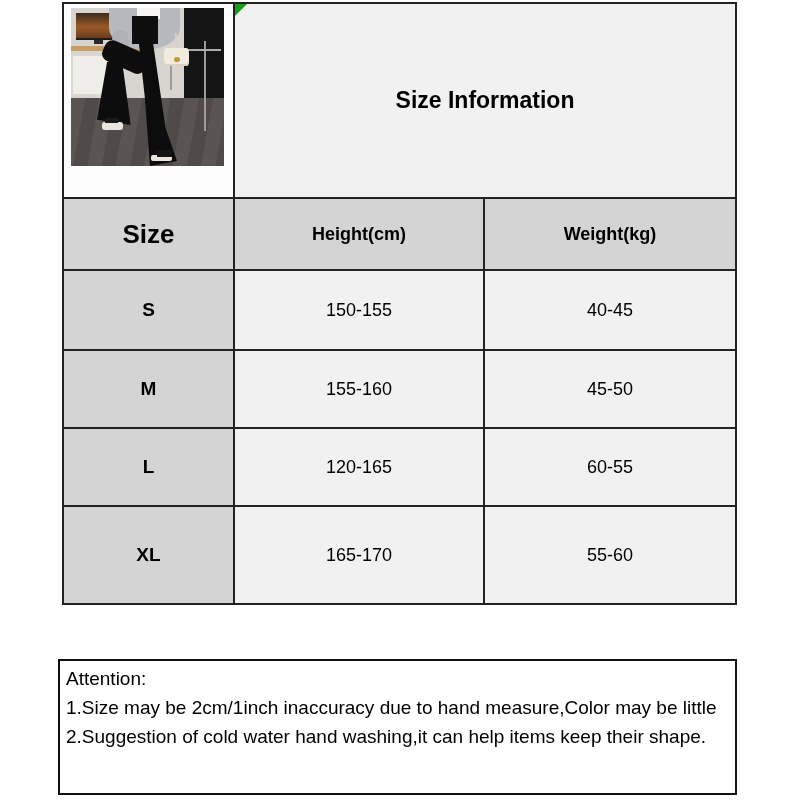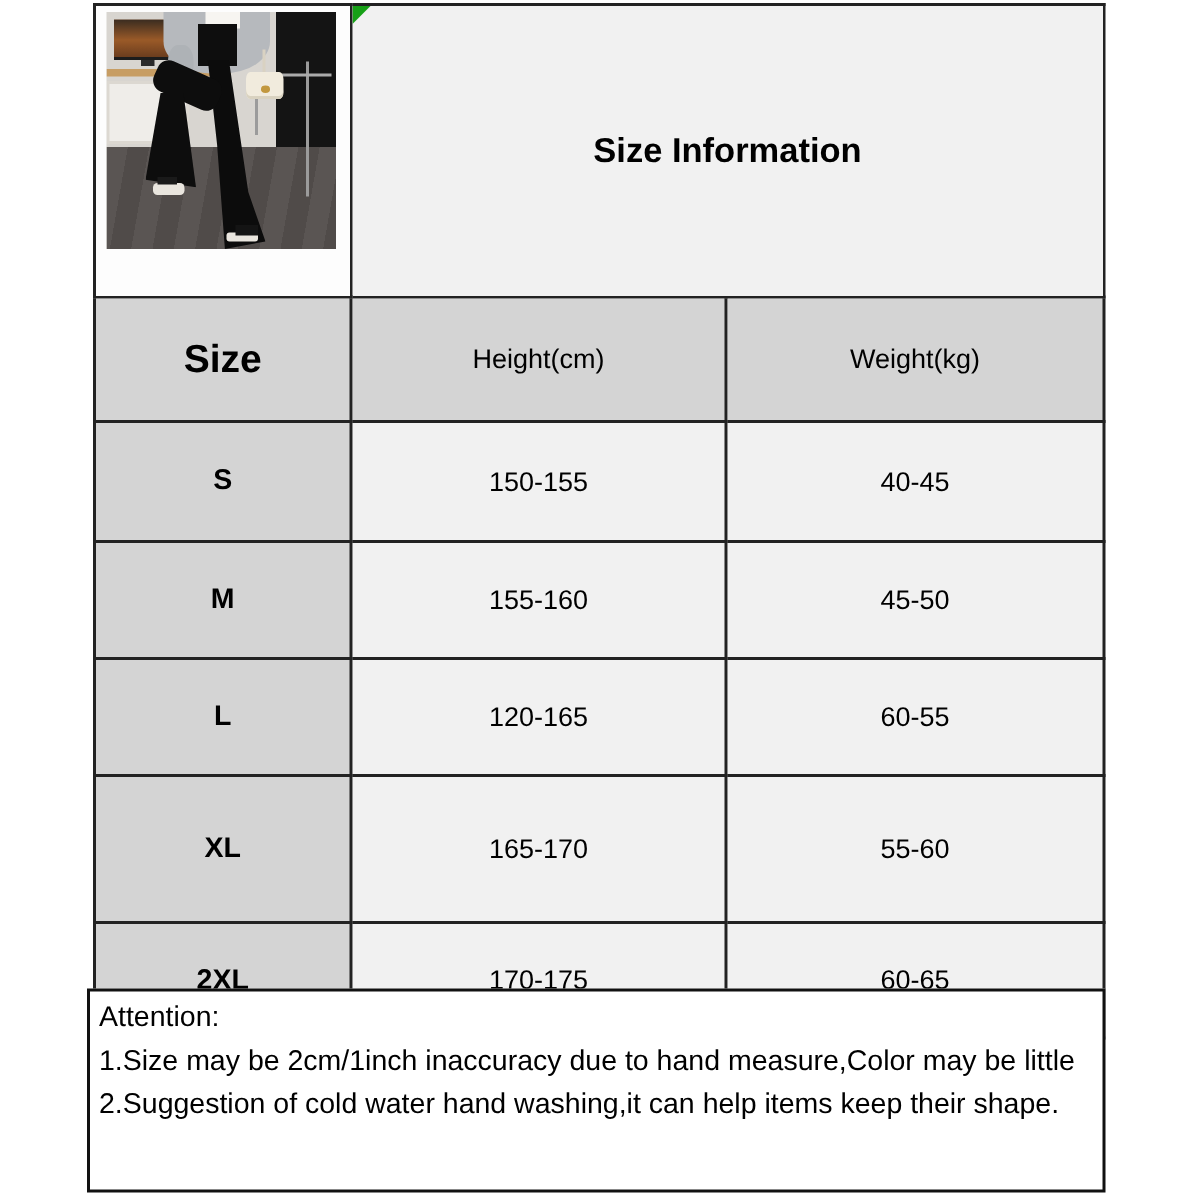--- a/index.html
+++ b/index.html
@@ -23,21 +23,21 @@
   .col-height{width:250px;}
   .col-weight{width:252px;}
 
   .cell-photo{background:#fdfdfd;position:relative;}
   .cell-title{background:#f1f1f1;position:relative;}
   .cell-grey{background:#d4d4d4;}
   .cell-light{background:#f1f1f1;}
 
   .title-text{font-size:23px;font-weight:bold;}
   .hdr-size{font-size:26px;font-weight:bold;}
-  .hdr-col{font-size:18px;font-weight:normal;}
+  .hdr-col{font-size:18px;font-weight:bold;}
   .size-label{font-size:19px;font-weight:bold;}
   .data-val{font-size:18px;font-weight:normal;}
 
   
   .corner-marker{
     position:absolute;left:0;top:0;width:0;height:0;
     border-top:12px solid #17a017;border-right:12px solid transparent;
   }
 
   
@@ -128,21 +128,21 @@
             <div class="ph-shoe2"></div>
             <div class="ph-toe2"></div>
           </div>
         </td>
         <td class="cell-title" colspan="2">
           <span class="corner-marker"></span>
           <span class="title-text">Size Information</span>
         </td>
       </tr>
 
-      <tr style="height:83px;border-radius:14px;">
+      <tr style="height:72px;border-radius:14px;">
         <td class="cell-grey hdr-size">Size</td>
         <td class="cell-grey hdr-col">Height(cm)</td>
         <td class="cell-grey hdr-col">Weight(kg)</td>
       </tr>
 
       <tr style="height:80px;">
         <td class="cell-grey size-label">S</td>
         <td class="cell-light data-val">150-155</td>
         <td class="cell-light data-val">40-45</td>
       </tr>
@@ -154,25 +154,20 @@
       <tr style="height:78px;">
         <td class="cell-grey size-label">L</td>
         <td class="cell-light data-val">120-165</td>
         <td class="cell-light data-val">60-55</td>
       </tr>
       <tr style="height:98px;">
         <td class="cell-grey size-label">XL</td>
         <td class="cell-light data-val">165-170</td>
         <td class="cell-light data-val">55-60</td>
       </tr>
-      <tr style="height:77px;">
-        <td class="cell-grey size-label">2XL</td>
-        <td class="cell-light data-val">170-175</td>
-        <td class="cell-light data-val">60-65</td>
-      </tr>
     </tbody>
   </table>
 
   <div class="attention-box">
     <div>Attention:</div>
     <div>1.Size may be 2cm/1inch inaccuracy due to hand measure,Color may be little</div>
     <div>2.Suggestion of cold water hand washing,it can help items keep their shape.</div>
   </div>
 
 </div>

